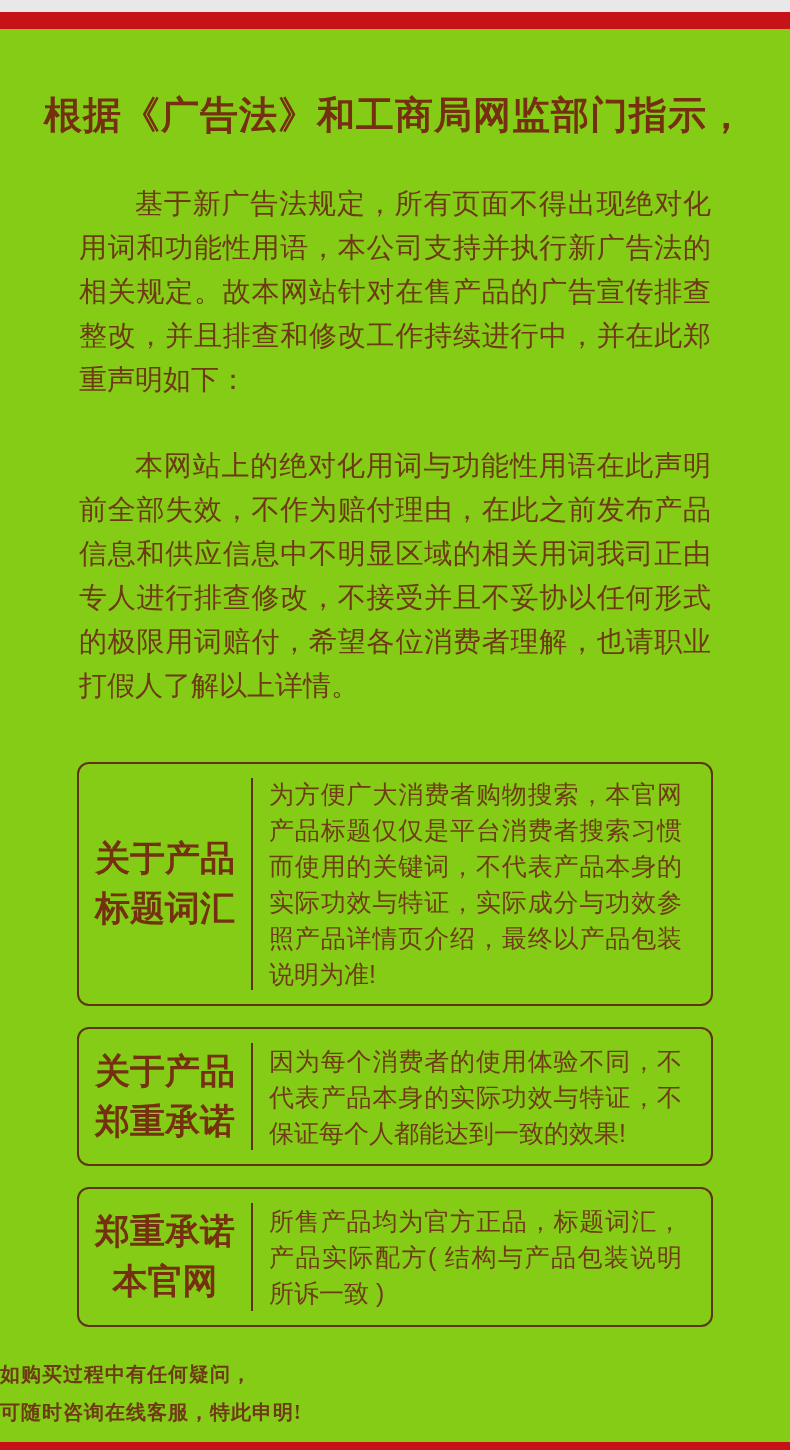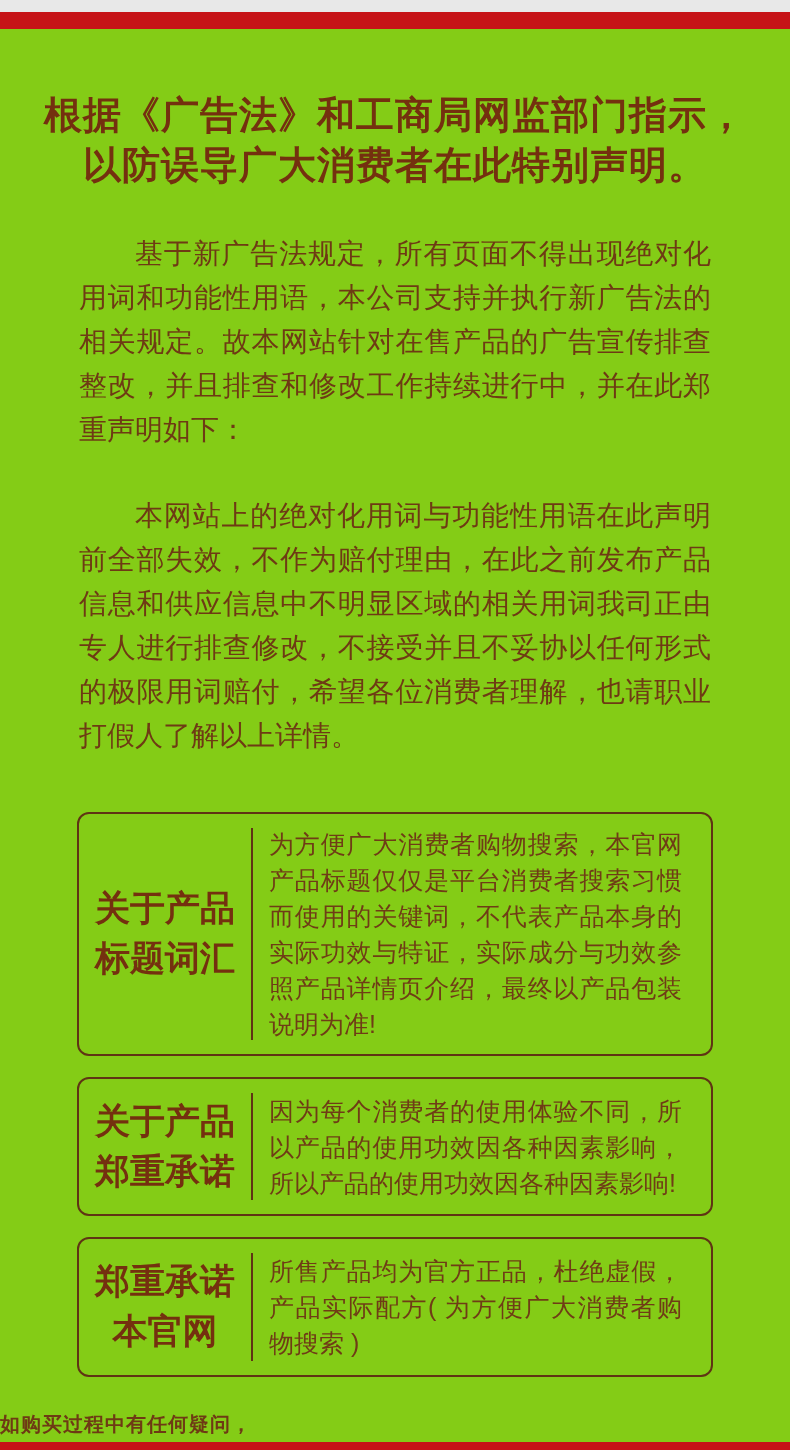--- a/index.html
+++ b/index.html
@@ -90,21 +90,20 @@
 </style>
 </head>
 <body>
 
 <div class="page">
 
   <div class="strip top"></div>
 
   <h1 class="title" style="margin:0;">
     <span style="display:block">根据《广告法》和工商局网监部门指示，</span>
-    <span style="display:block">以防误导广大消费者在此特别声明。</span>
   </h1>
 
   <p class="para">基于新广告法规定，所有页面不得出现绝对化用词和功能性用语，本公司支持并执行新广告法的相关规定。故本网站针对在售产品的广告宣传排查整改，并且排查和修改工作持续进行中，并在此郑重声明如下：</p>
 
   <p class="para">本网站上的绝对化用词与功能性用语在此声明前全部失效，不作为赔付理由，在此之前发布产品信息和供应信息中不明显区域的相关用词我司正由专人进行排查修改，不接受并且不妥协以任何形式的极限用词赔付，希望各位消费者理解，也请职业打假人了解以上详情。</p>
 
   <div class="boxes">
 
     <div class="box">
       <div class="box-label">
@@ -114,30 +113,30 @@
       <div class="box-divider"></div>
       <div class="box-text">为方便广大消费者购物搜索，本官网产品标题仅仅是平台消费者搜索习惯而使用的关键词，不代表产品本身的实际功效与特证，实际成分与功效参照产品详情页介绍，最终以产品包装说明为准!</div>
     </div>
 
     <div class="box">
       <div class="box-label">
         <span style="display:block">关于产品</span>
         <span style="display:block">郑重承诺</span>
       </div>
       <div class="box-divider"></div>
-      <div class="box-text">因为每个消费者的使用体验不同，所以产品的使用功效因各种因素影响，所以产品的使用功效因各种因素影响!</div>
+      <div class="box-text">因为每个消费者的使用体验不同，不代表产品本身的实际功效与特证，不保证每个人都能达到一致的效果!</div>
     </div>
 
     <div class="box">
       <div class="box-label">
         <span style="display:block">郑重承诺</span>
         <span style="display:block">本官网</span>
       </div>
       <div class="box-divider"></div>
-      <div class="box-text">所售产品均为官方正品，杜绝虚假，产品实际配方( 为方便广大消费者购物搜索 )</div>
+      <div class="box-text">所售产品均为官方正品，标题词汇，产品实际配方( 结构与产品包装说明所诉一致 )</div>
     </div>
 
   </div>
 
   <div class="footer">
     <span style="display:block">如购买过程中有任何疑问，</span>
     <span style="display:block">可随时咨询在线客服，特此申明!</span>
   </div>
 
   <div class="strip bottom"></div>

